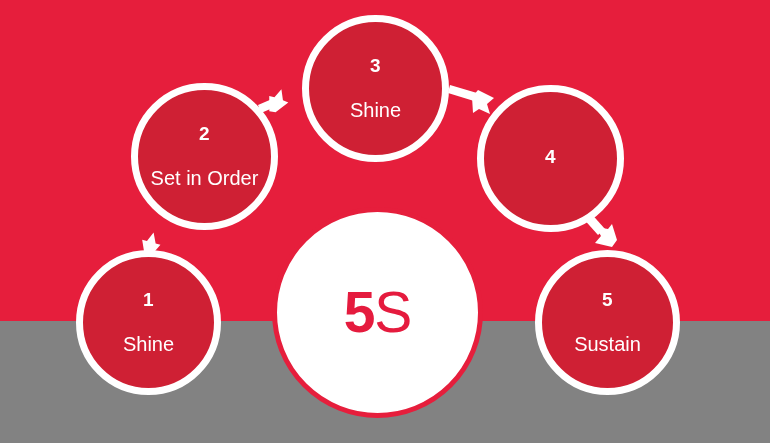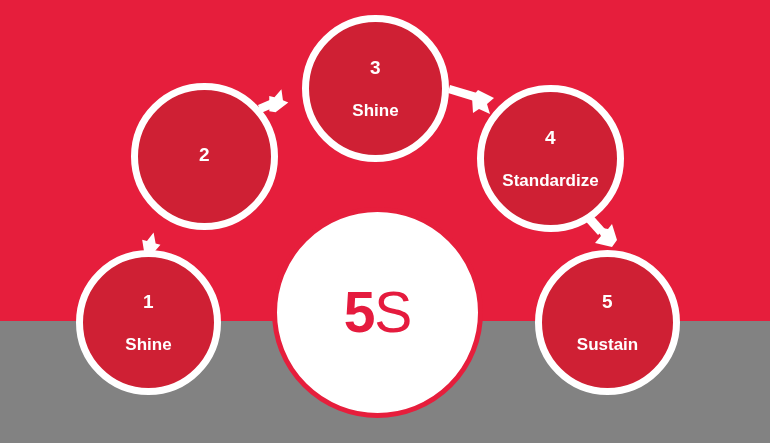--- a/index.html
+++ b/index.html
@@ -56,22 +56,22 @@
     line-height: 1.05;
     z-index: 3;
   }
   .node .num {
     font-size: 19px;
     font-weight: bold;
     letter-spacing: 0.5px;
     margin-bottom: 3px;
   }
   .node .lbl {
-    font-size: 17px;
-    font-weight: bold;
+    font-size: 20px;
+    font-weight: normal;
     white-space: nowrap;
     margin-top: 21px;
   }
   
   #node-1 { left: 76px;  top: 250px; width: 145px; height: 145px; }
   #node-2 { left: 131px; top: 83px;  width: 147px; height: 147px; }
   #node-3 { left: 302px; top: 15px;  width: 147px; height: 147px; }
   #node-4 { left: 477px; top: 85px;  width: 147px; height: 147px; }
   #node-5 { left: 535px; top: 250px; width: 145px; height: 145px; }
 
@@ -135,30 +135,30 @@
     </g>
   </svg>
 
   <div class="node" id="node-1">
     <span class="num">1</span>
     <span class="lbl">Shine</span>
   </div>
 
   <div class="node" id="node-2">
     <span class="num">2</span>
+    <span class="lbl">Set in Order</span>
   </div>
 
   <div class="node" id="node-3">
     <span class="num">3</span>
     <span class="lbl">Shine</span>
   </div>
 
   <div class="node" id="node-4">
     <span class="num">4</span>
-    <span class="lbl">Standardize</span>
   </div>
 
   <div class="node" id="node-5">
     <span class="num">5</span>
     <span class="lbl">Sustain</span>
   </div>
 
   <div id="center-node">
     <span class="five-s">
       <span class="d5">5</span>

